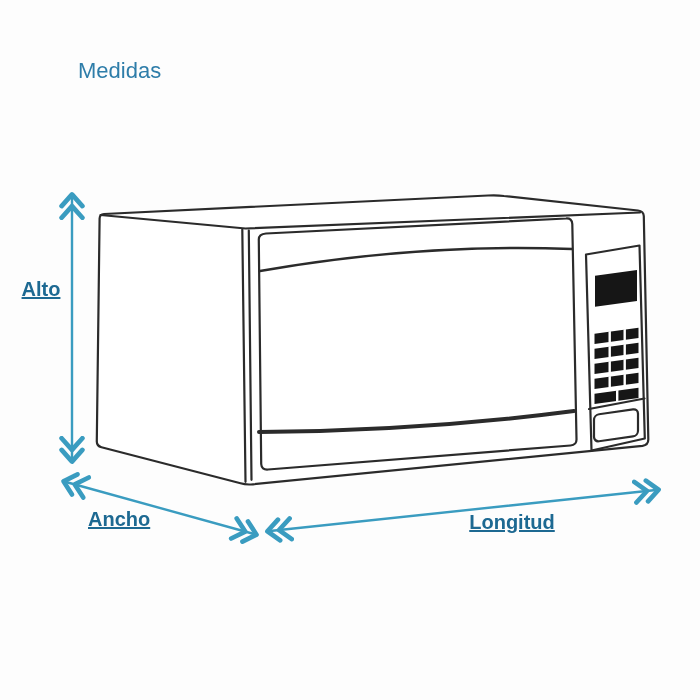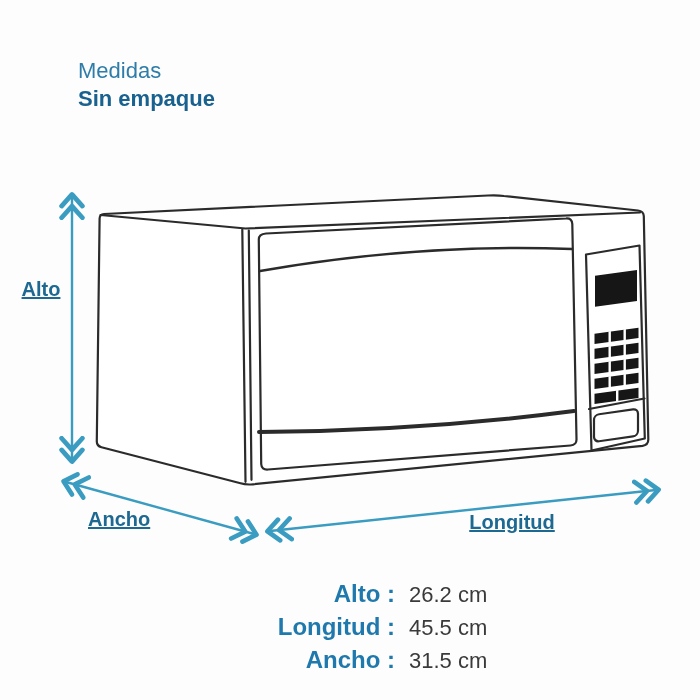--- a/index.html
+++ b/index.html
@@ -79,35 +79,20 @@
 
     <g stroke="#3a9cc0" stroke-width="2.4" stroke-linecap="round">
       <line x1="72" y1="197" x2="72" y2="459" marker-start="url(#chev)" marker-end="url(#chev)"></line>
       <line x1="66" y1="482" x2="254" y2="534" marker-start="url(#chev)" marker-end="url(#chev)"></line>
       <line x1="270" y1="531" x2="656" y2="490" marker-start="url(#chev)" marker-end="url(#chev)"></line>
     </g>
   </svg>
 
   <div class="title-block">
     <div class="title-line1">Medidas</div>
-    <div class="title-line2">Sin empaque</div>
   </div>
 
   <div class="dim-label alto">Alto</div>
   <div class="dim-label ancho">Ancho</div>
   <div class="dim-label longitud">Longitud</div>
 
-  <div class="specs">
-    <div class="spec-row">
-      <div class="spec-label">Alto :</div>
-      <div class="spec-value">26.2 cm</div>
-    </div>
-    <div class="spec-row">
-      <div class="spec-label">Longitud :</div>
-      <div class="spec-value">45.5 cm</div>
-    </div>
-    <div class="spec-row">
-      <div class="spec-label">Ancho :</div>
-      <div class="spec-value">31.5 cm</div>
-    </div>
-  </div>
 
 </div>
 
 </body></html>

